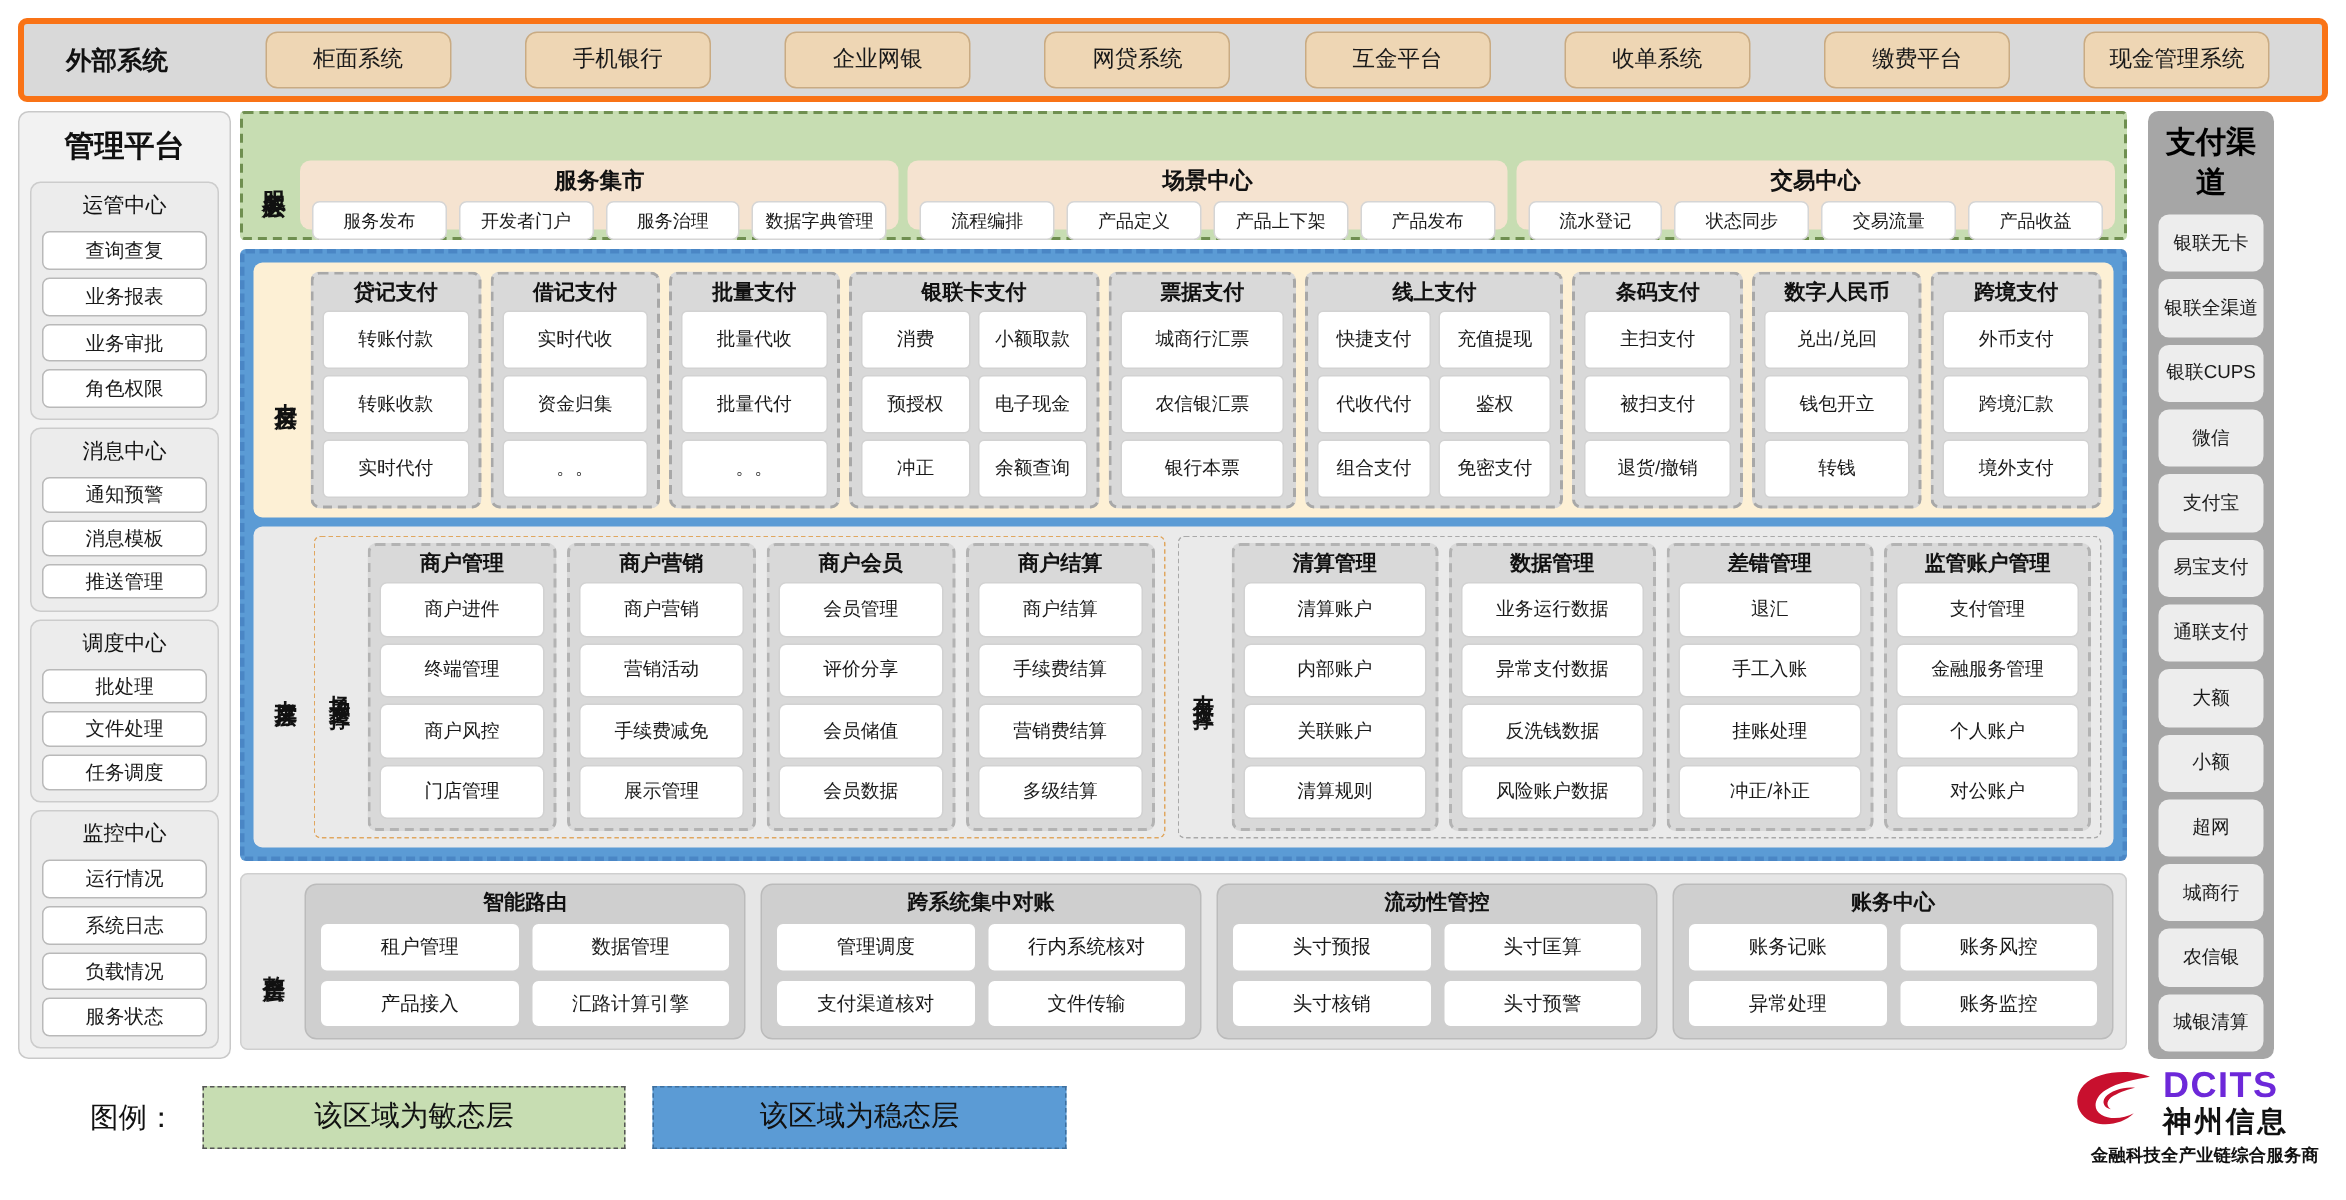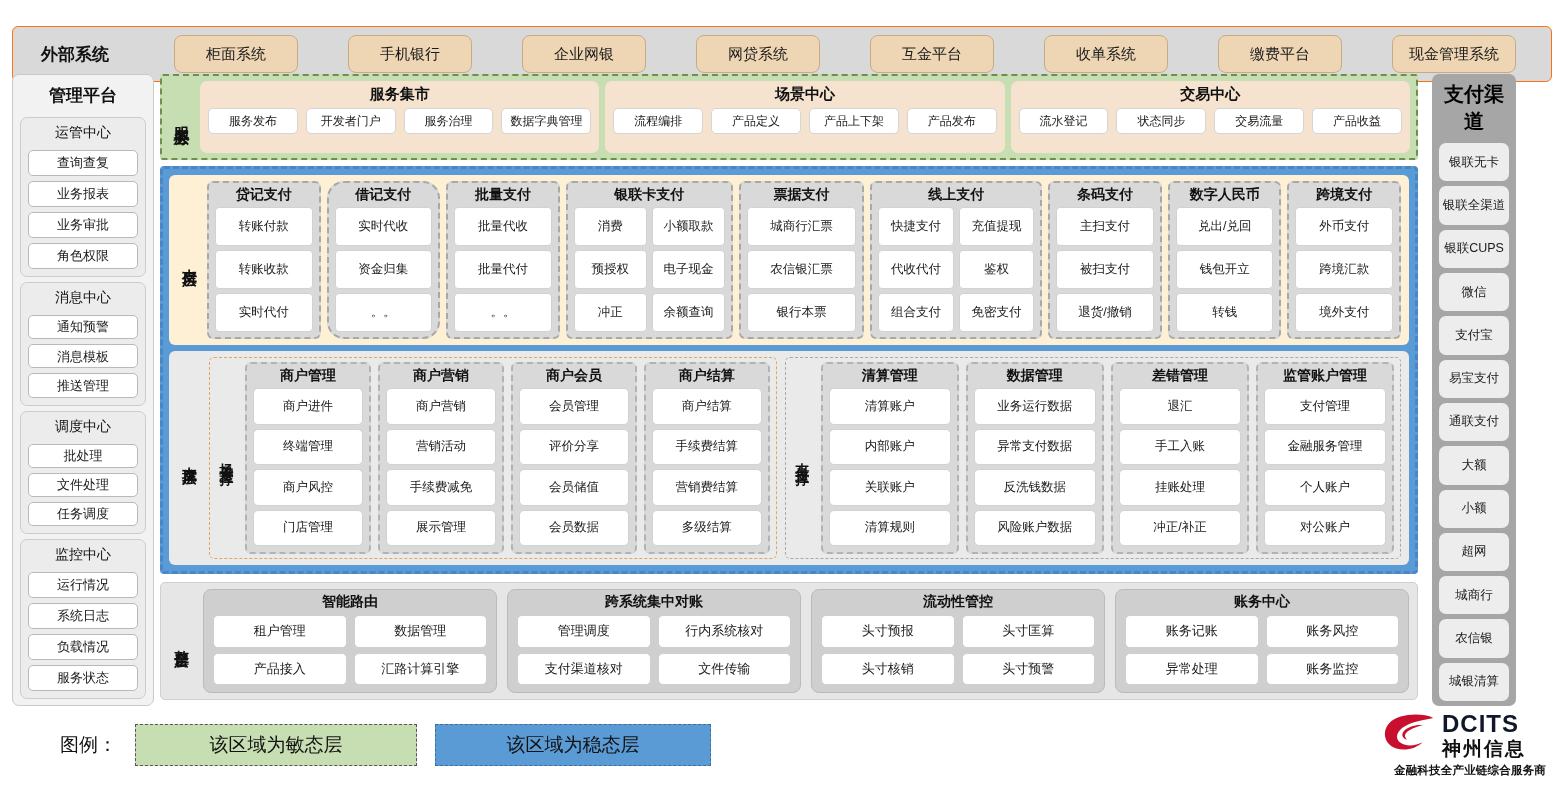--- a/index.html
+++ b/index.html
@@ -12,38 +12,38 @@
     text-align:center;line-height:1.05;
     border:1px solid #b9b9b9;border-radius:5px;background:#fff;
     font-size:13px;color:#1a1a1a;box-sizing:border-box;
   }
   .grp-title{font-weight:bold;text-align:center;font-size:15px;color:#111;}
   .vtitle{writing-mode:vertical-rl;text-orientation:upright;font-weight:bold;
           letter-spacing:2px;display:flex;align-items:center;justify-content:center;}
 
   
   .ext-bar{
-    position:absolute;left:12px;top:26px;width:1540px;height:56px;
-    background:#d9d9d9;border:1px solid #f97316;border-radius:6px;
+    position:absolute;left:12px;top:12px;width:1540px;height:56px;
+    background:#d9d9d9;border:4px solid #f97316;border-radius:6px;
     display:flex;align-items:center;box-sizing:border-box;padding:0 14px;
   }
   .ext-label{font-weight:bold;font-size:17px;width:112px;flex:none;text-align:left;padding-left:14px;}
   .ext-items{display:flex;flex:1;justify-content:space-around;align-items:flex-start;gap:8px;}
   .ext-chip{
     background:#eed6b4;border:1px solid #c9ab83;border-radius:8px;
     min-width:124px;height:38px;font-size:15px;
   }
 
   
   .mgmt{
     position:absolute;left:12px;top:74px;width:142px;height:632px;
     background:#f2f2f2;border:1px solid #c9c9c9;border-radius:7px;
     box-sizing:border-box;padding:6px 7px;display:flex;flex-direction:column;gap:5px;
   }
-  .mgmt-title{font-weight:bold;font-size:17px;text-align:center;padding:3px 0 5px;}
+  .mgmt-title{font-weight:bold;font-size:20px;text-align:center;padding:3px 0 5px;}
   .mgmt-card{
     background:#ececec;border:1px solid #cccccc;border-radius:7px;
     padding:4px 7px 7px;display:flex;flex-direction:column;gap:5px;box-sizing:border-box;
   }
   .mgmt-card-title{font-weight:normal;font-size:14px;text-align:center;padding:2px 0 3px;}
   .mgmt-chip{height:25px;font-size:13px;background:#fff;border-radius:5px;}
 
   
   .svc{
     position:absolute;left:160px;top:74px;width:1258px;height:86px;
@@ -140,21 +140,21 @@
   .legend-stable{
     width:276px;height:42px;background:#5b9bd5;border:1px dashed #3d6f9e;
     font-size:19px;color:#111;border-radius:0;
   }
 
   
   .logo{position:absolute;left:1382px;top:712px;width:176px;height:82px;}
   .logo-row{display:flex;align-items:center;gap:6px;}
   .logo-mark{width:54px;height:46px;flex:none;}
   .logo-words{display:flex;flex-direction:column;line-height:1;}
-  .logo-en{font-size:24px;font-weight:bold;color:#0f172a;letter-spacing:1px;}
+  .logo-en{font-size:24px;font-weight:bold;color:#6d28d9;letter-spacing:1px;}
   .logo-cn{font-size:19px;font-weight:bold;color:#111;letter-spacing:2px;margin-top:3px;}
   .logo-tag{font-size:11.5px;font-weight:bold;color:#111;margin-top:5px;text-align:center;letter-spacing:0.2px;}
 </style>
 </head>
 <body>
 
 <div class="page">
 
   <div class="ext-bar">
     <div class="ext-label">外部系统</div>
@@ -197,21 +197,21 @@
           <div class="chip mgmt-chip" style="flex: 1 1 0%;">运行情况</div>
           <div class="chip mgmt-chip" style="flex: 1 1 0%;">系统日志</div>
           <div class="chip mgmt-chip" style="flex: 1 1 0%;">负载情况</div>
           <div class="chip mgmt-chip" style="flex: 1 1 0%;">服务状态</div>
         </div>
       </div>
   </div>
 
   <div class="svc">
     <div class="svc-vt vtitle">服务层</div>
-    <div id="svc-groups" style="display:flex;gap:6px;flex:1;">
+    <div id="svc-groups" style="display:flex;gap:6px;flex:1;margin-top:26px;">
         <div class="svc-col">
           <div class="grp-title">服务集市</div>
           <div class="svc-row">
             <div class="chip svc-chip">服务发布</div>
             <div class="chip svc-chip">开发者门户</div>
             <div class="chip svc-chip">服务治理</div>
             <div class="chip svc-chip">数据字典管理</div>
           </div>
         </div>
         <div class="svc-col">
@@ -247,21 +247,21 @@
                 <div class="chip pay-chip">转账付款</div>
               </div>
               <div class="pay-crow">
                 <div class="chip pay-chip">转账收款</div>
               </div>
               <div class="pay-crow">
                 <div class="chip pay-chip">实时代付</div>
               </div>
             </div>
           </div>
-          <div class="pay-grp" style="flex: 1 1 0%; border-radius: 17px;">
+          <div class="pay-grp" style="flex: 1 1 0%;">
             <div class="grp-title">借记支付</div>
             <div class="pay-cells">
               <div class="pay-crow">
                 <div class="chip pay-chip">实时代收</div>
               </div>
               <div class="pay-crow">
                 <div class="chip pay-chip">资金归集</div>
               </div>
               <div class="pay-crow">
                 <div class="chip pay-chip">。。</div>

